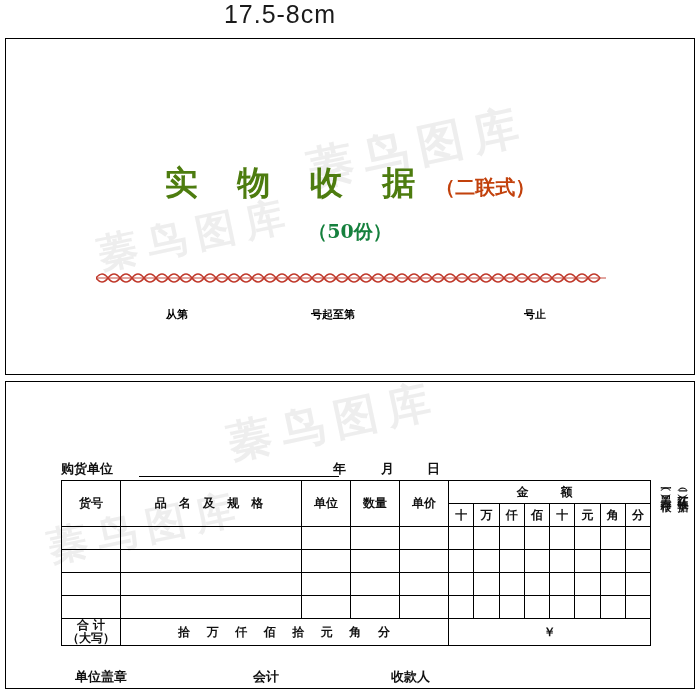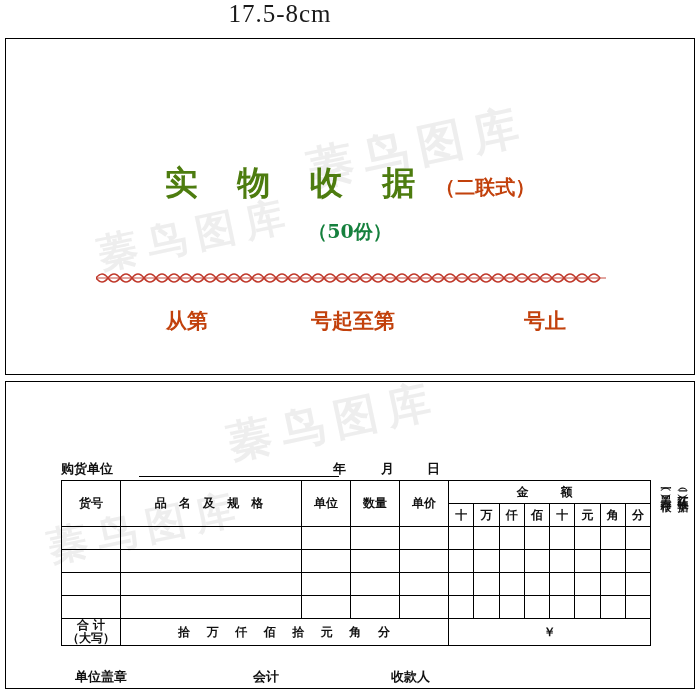--- a/index.html
+++ b/index.html
@@ -18,21 +18,21 @@
 
   
   .size-caption {
     position: absolute;
     top: 0px;
     left: 0;
     width: 560px;
     text-align: center;
     font-size: 25px;
     letter-spacing: 1px;
-    font-family: Liberation Serif, serif;
+    font-family: Liberation Sans, sans-serif;
     color: #1a1a1a;
   }
 
   
   .cover-panel {
     position: absolute;
     left: 5px;
     top: 38px;
     width: 688px;
     height: 335px;
@@ -86,22 +86,22 @@
 
   .cover-numrow {
     position: absolute;
     left: 0;
     top: 268px;
     width: 688px;
     height: 26px;
   }
   .cover-numrow span {
     position: absolute;
-    color: #c2410c;
-    font-size: 21px;
+    color: #000000;
+    font-size: 11px;
     font-weight: bold;
     font-family: "DejaVu Serif", "Liberation Serif", serif;
   }
   .nm1 { left: 160px; }
   .nm2 { left: 305px; }
   .nm3 { left: 518px; }
 
   
   .receipt-panel {
     position: absolute;

